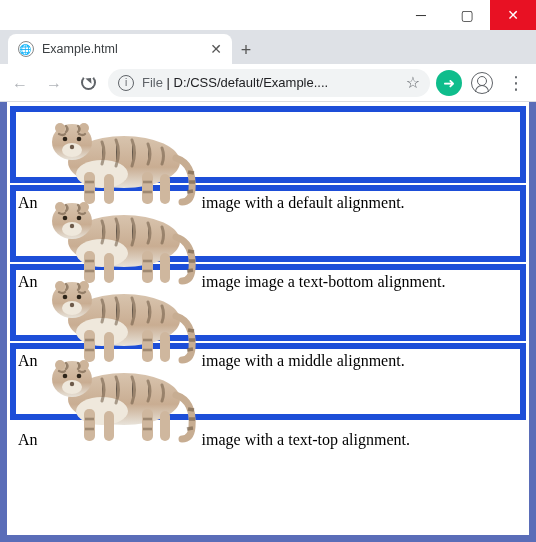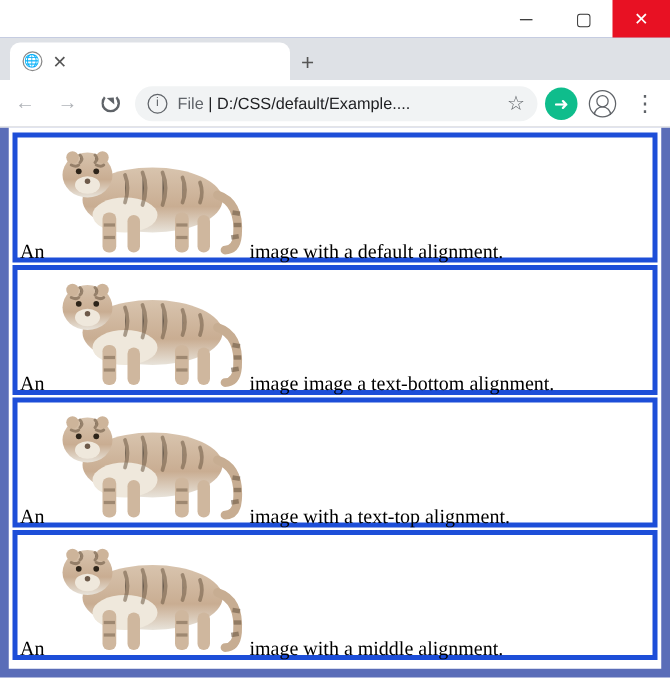--- a/index.html
+++ b/index.html
@@ -130,26 +130,26 @@
     background: #fff;
     overflow: hidden;
   }
   .content {
     padding: 4px 3px;
     font-family: "Times New Roman", serif;
     font-size: 16px;
     color: #000;
   }
   .row {
-    border: 4px solid #1d4ed8;
+    border: 6px solid #1d4ed8;
     margin: 0 0 2px 0;
     padding: 0 2px;
     line-height: 1;
     white-space: nowrap;
-    height: 104px;
+    height: 77px;
   }
   .row span { vertical-align: baseline; }
   .tiger {
     display: inline-block;
     width: 156px;
     height: 96px;
     position: relative;
   }
   .tiger svg { width: 100%; height: 100%; display: block; }
   .va-baseline { vertical-align: baseline; }
@@ -177,20 +177,21 @@
 
 <div class="titlebar">
   <div class="winbtn">─</div>
   <div class="winbtn">▢</div>
   <div class="winbtn close">✕</div>
 </div>
 
 <div class="tabstrip">
   <div class="tab">
     <span class="favicon">🌐</span>
+    <span class="title">Example.html</span>
     <span class="x">✕</span>
   </div>
   <div class="newtab">+</div>
 </div>
 
 <div class="toolbar">
   <div class="tbtn disabled">←</div>
   <div class="tbtn disabled">→</div>
   <div class="tbtn">
       <span class="reload-icon"></span>
@@ -326,20 +327,80 @@
       </g>
 
       <g stroke="#6e5a45" stroke-width="2.6" opacity="0.5">
         <line x1="43" y1="70" x2="52" y2="70"></line>
         <line x1="43" y1="80" x2="52" y2="80"></line>
         <line x1="101" y1="70" x2="110" y2="70"></line>
         <line x1="101" y1="80" x2="110" y2="80"></line>
       </g>
     </svg>
   </span><span> image image a text-bottom alignment.</span></div>
+      <div class="row"><span>An</span> <span class="tiger va-middle">
+    <svg viewBox="0 0 156 96" xmlns="http://www.w3.org/2000/svg">
+      <defs>
+        <linearGradient id="fur" x1="0" y1="0" x2="0" y2="1">
+          <stop offset="0%" stop-color="#d8c4ae"></stop>
+          <stop offset="60%" stop-color="#c9ad92"></stop>
+          <stop offset="100%" stop-color="#e8e3da"></stop>
+        </linearGradient>
+      </defs>
+
+      <ellipse cx="82" cy="50" rx="56" ry="26" fill="url(#fur)"></ellipse>
+
+      <ellipse cx="60" cy="62" rx="26" ry="14" fill="#efe8dc"></ellipse>
+
+      <ellipse cx="30" cy="30" rx="20" ry="18" fill="url(#fur)"></ellipse>
+      <circle cx="18" cy="16" r="5" fill="#cdb49a"></circle>
+      <circle cx="42" cy="16" r="5" fill="#cdb49a"></circle>
+
+      <ellipse cx="30" cy="38" rx="10" ry="7" fill="#efe8dc"></ellipse>
+      <circle cx="30" cy="35" r="2.2" fill="#6d5a4a"></circle>
+
+      <circle cx="23" cy="27" r="2.3" fill="#2d2419"></circle>
+      <circle cx="37" cy="27" r="2.3" fill="#2d2419"></circle>
+
+      <rect x="42" y="60" width="11" height="32" rx="5" fill="#cfb79e"></rect>
+      <rect x="62" y="62" width="10" height="30" rx="5" fill="#cfb79e"></rect>
+      <rect x="100" y="60" width="11" height="32" rx="5" fill="#cfb79e"></rect>
+      <rect x="118" y="62" width="10" height="30" rx="5" fill="#cfb79e"></rect>
+
+      <path d="M134 46 Q152 52 150 78 Q149 90 140 90" stroke="#c7ad92" stroke-width="7" fill="none" stroke-linecap="round"></path>
+
+      <g stroke="#6e5a45" stroke-width="3" stroke-linecap="round" opacity="0.55">
+        <path d="M60 30 q4 10 0 22"></path>
+        <path d="M74 28 q5 12 0 26"></path>
+        <path d="M90 28 q5 12 0 26"></path>
+        <path d="M106 32 q4 10 0 20"></path>
+        <path d="M120 36 q3 8 0 16"></path>
+      </g>
+
+      <g stroke="#6e5a45" stroke-width="2.4" stroke-linecap="round" opacity="0.6">
+        <path d="M17 22 q4 2 6 0"></path>
+        <path d="M37 22 q4 2 6 0"></path>
+        <path d="M24 14 q3 3 0 6"></path>
+        <path d="M36 14 q3 3 0 6"></path>
+      </g>
+
+      <g stroke="#6e5a45" stroke-width="3.5" opacity="0.6">
+        <path d="M146 60 l6 1"></path>
+        <path d="M147 70 l6 0"></path>
+        <path d="M145 80 l6 -1"></path>
+      </g>
+
+      <g stroke="#6e5a45" stroke-width="2.6" opacity="0.5">
+        <line x1="43" y1="70" x2="52" y2="70"></line>
+        <line x1="43" y1="80" x2="52" y2="80"></line>
+        <line x1="101" y1="70" x2="110" y2="70"></line>
+        <line x1="101" y1="80" x2="110" y2="80"></line>
+      </g>
+    </svg>
+  </span><span> image with a middle alignment.</span></div>
       <div class="row"><span>An</span> <span class="tiger va-text-top">
     <svg viewBox="0 0 156 96" xmlns="http://www.w3.org/2000/svg">
       <defs>
         <linearGradient id="fur" x1="0" y1="0" x2="0" y2="1">
           <stop offset="0%" stop-color="#d8c4ae"></stop>
           <stop offset="60%" stop-color="#c9ad92"></stop>
           <stop offset="100%" stop-color="#e8e3da"></stop>
         </linearGradient>
       </defs>
 
@@ -386,74 +447,14 @@
       </g>
 
       <g stroke="#6e5a45" stroke-width="2.6" opacity="0.5">
         <line x1="43" y1="70" x2="52" y2="70"></line>
         <line x1="43" y1="80" x2="52" y2="80"></line>
         <line x1="101" y1="70" x2="110" y2="70"></line>
         <line x1="101" y1="80" x2="110" y2="80"></line>
       </g>
     </svg>
   </span><span> image with a text-top alignment.</span></div>
-      <div class="row"><span>An</span> <span class="tiger va-middle">
-    <svg viewBox="0 0 156 96" xmlns="http://www.w3.org/2000/svg">
-      <defs>
-        <linearGradient id="fur" x1="0" y1="0" x2="0" y2="1">
-          <stop offset="0%" stop-color="#d8c4ae"></stop>
-          <stop offset="60%" stop-color="#c9ad92"></stop>
-          <stop offset="100%" stop-color="#e8e3da"></stop>
-        </linearGradient>
-      </defs>
-
-      <ellipse cx="82" cy="50" rx="56" ry="26" fill="url(#fur)"></ellipse>
-
-      <ellipse cx="60" cy="62" rx="26" ry="14" fill="#efe8dc"></ellipse>
-
-      <ellipse cx="30" cy="30" rx="20" ry="18" fill="url(#fur)"></ellipse>
-      <circle cx="18" cy="16" r="5" fill="#cdb49a"></circle>
-      <circle cx="42" cy="16" r="5" fill="#cdb49a"></circle>
-
-      <ellipse cx="30" cy="38" rx="10" ry="7" fill="#efe8dc"></ellipse>
-      <circle cx="30" cy="35" r="2.2" fill="#6d5a4a"></circle>
-
-      <circle cx="23" cy="27" r="2.3" fill="#2d2419"></circle>
-      <circle cx="37" cy="27" r="2.3" fill="#2d2419"></circle>
-
-      <rect x="42" y="60" width="11" height="32" rx="5" fill="#cfb79e"></rect>
-      <rect x="62" y="62" width="10" height="30" rx="5" fill="#cfb79e"></rect>
-      <rect x="100" y="60" width="11" height="32" rx="5" fill="#cfb79e"></rect>
-      <rect x="118" y="62" width="10" height="30" rx="5" fill="#cfb79e"></rect>
-
-      <path d="M134 46 Q152 52 150 78 Q149 90 140 90" stroke="#c7ad92" stroke-width="7" fill="none" stroke-linecap="round"></path>
-
-      <g stroke="#6e5a45" stroke-width="3" stroke-linecap="round" opacity="0.55">
-        <path d="M60 30 q4 10 0 22"></path>
-        <path d="M74 28 q5 12 0 26"></path>
-        <path d="M90 28 q5 12 0 26"></path>
-        <path d="M106 32 q4 10 0 20"></path>
-        <path d="M120 36 q3 8 0 16"></path>
-      </g>
-
-      <g stroke="#6e5a45" stroke-width="2.4" stroke-linecap="round" opacity="0.6">
-        <path d="M17 22 q4 2 6 0"></path>
-        <path d="M37 22 q4 2 6 0"></path>
-        <path d="M24 14 q3 3 0 6"></path>
-        <path d="M36 14 q3 3 0 6"></path>
-      </g>
-
-      <g stroke="#6e5a45" stroke-width="3.5" opacity="0.6">
-        <path d="M146 60 l6 1"></path>
-        <path d="M147 70 l6 0"></path>
-        <path d="M145 80 l6 -1"></path>
-      </g>
-
-      <g stroke="#6e5a45" stroke-width="2.6" opacity="0.5">
-        <line x1="43" y1="70" x2="52" y2="70"></line>
-        <line x1="43" y1="80" x2="52" y2="80"></line>
-        <line x1="101" y1="70" x2="110" y2="70"></line>
-        <line x1="101" y1="80" x2="110" y2="80"></line>
-      </g>
-    </svg>
-  </span><span> image with a middle alignment.</span></div>
     </div>
 </div>
 
 </body></html>

